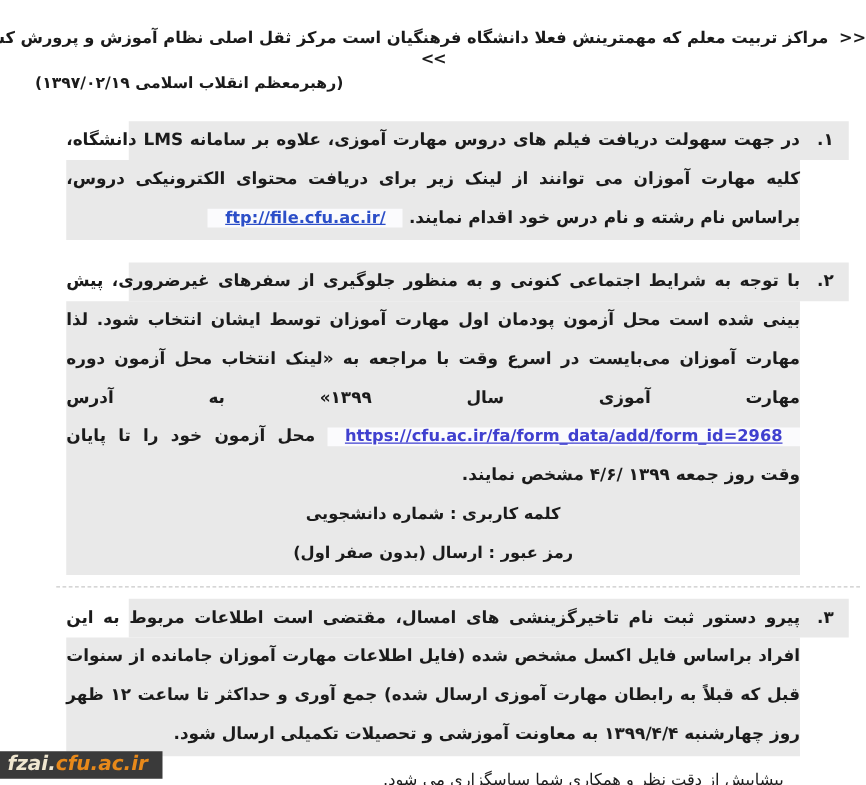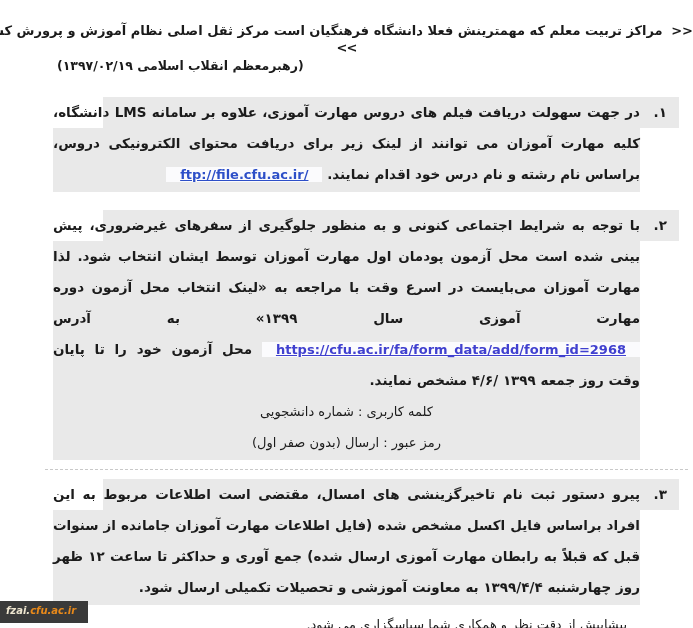--- a/index.html
+++ b/index.html
@@ -3,40 +3,40 @@
 <meta charset="utf-8">
 <style>
   html,body{margin:0;padding:0;}
   body{font-family:"DejaVu Sans",sans-serif;background:#ffffff;}
   .page{position:relative;width:693px;height:628px;background:#ffffff;overflow:hidden;color:var(--text);}
 
   
   .q1{margin-top:21px;text-align:center;font-weight:bold;font-size:13px;line-height:19px;white-space:nowrap;direction:rtl;}
   .q1 .marks{direction:ltr;unicode-bidi:isolate;letter-spacing:-1px;padding-left:4px;}
   .q2{text-align:center;font-weight:bold;font-size:13px;line-height:15px;letter-spacing:-1px;}
-  .attr{direction:rtl;text-align:left;padding-left:57px;font-weight:bold;font-size:12.5px;margin-top:3px;}
+  .attr{direction:rtl;text-align:left;padding-left:28px;font-weight:bold;font-size:12.5px;margin-top:3px;}
 
   
   .item{position:relative;margin:0 53px;}
   .bg-first{position:absolute;top:0;height:31px;left:50px;right:-39px;background:var(--highlight);}
   .bg-rest{position:absolute;top:31px;left:0;right:0;bottom:-2px;background:var(--highlight);}
   .content{position:relative;direction:rtl;text-align:justify;font-weight:bold;font-size:13.5px;line-height:31px;}
   .num{position:absolute;right:-27px;top:0;line-height:31px;font-weight:bold;}
   .seg-underline{text-underline-offset:3px;}
   .seg-link{text-decoration:underline;background:var(--link_patch);padding:0 14px;direction:ltr;unicode-bidi:isolate;font-size:13px;}
-  .cred{text-align:center;font-weight:normal;line-height:31px;font-size:13px;}
+  .cred{text-align:center;font-weight:bold;line-height:31px;font-size:13px;}
 
   .item-1{margin-top:24px;}
   .item-2{margin-top:20px;}
   .item-3{margin-top:3px;}
   .sep{border-top:1px dashed var(--sep);margin:11px 5px 9px 45px;height:0;}
 
   .footer{direction:rtl;text-align:right;padding-right:66px;font-size:13px;margin-top:14px;font-weight:normal;}
 
-  .watermark{position:absolute;left:0;bottom:5px;background:var(--wm_bg);padding:2px 12px 4px 6px;font-style:italic;font-weight:bold;font-size:10px;line-height:16px;}
+  .watermark{position:absolute;left:0;bottom:5px;background:var(--wm_bg);padding:2px 12px 4px 6px;font-style:italic;font-weight:bold;font-size:16px;line-height:16px;}
   .wm-prefix{color:var(--wm_prefix);}
   .wm-domain{color:var(--wm_domain);}
 </style>
 </head>
 <body>
 
 <div class="page">
 
   <div class="q1">
     <span class="marks">&gt;&gt;</span>

